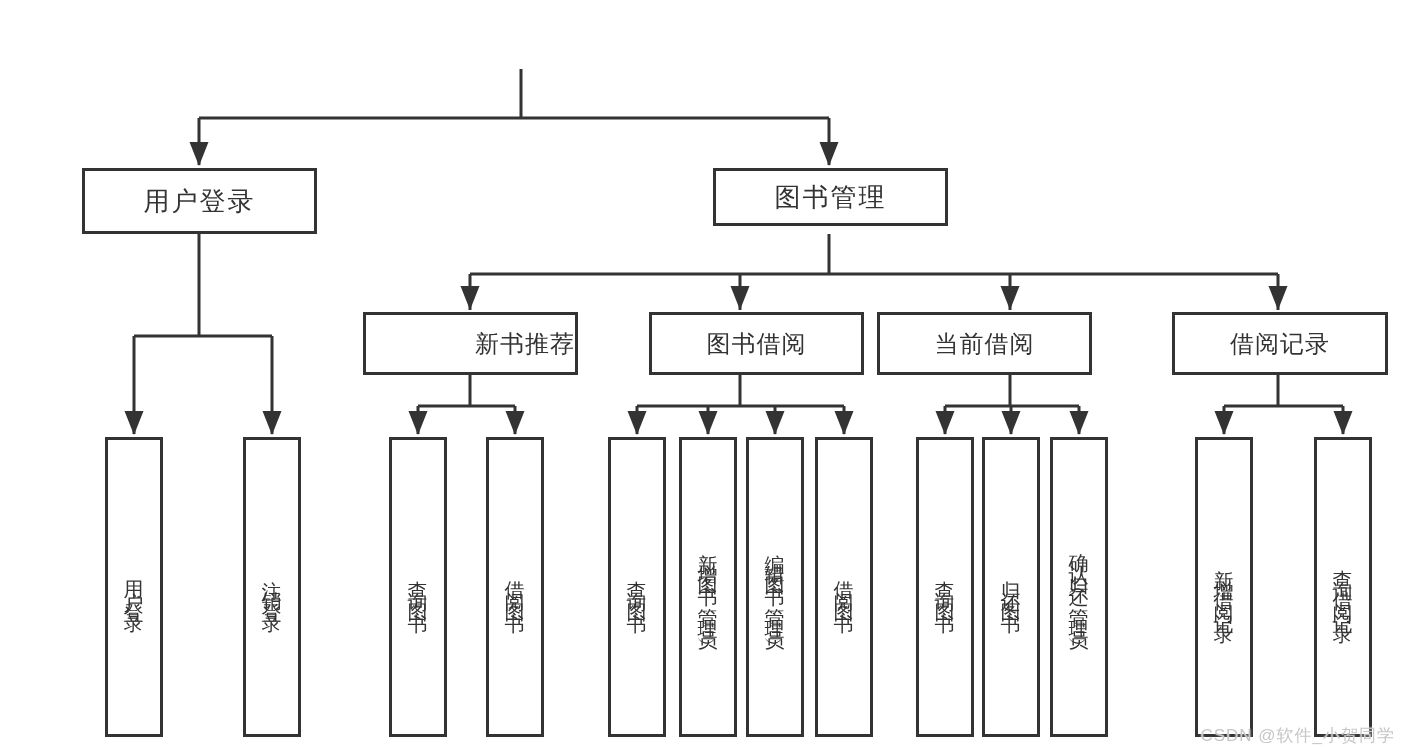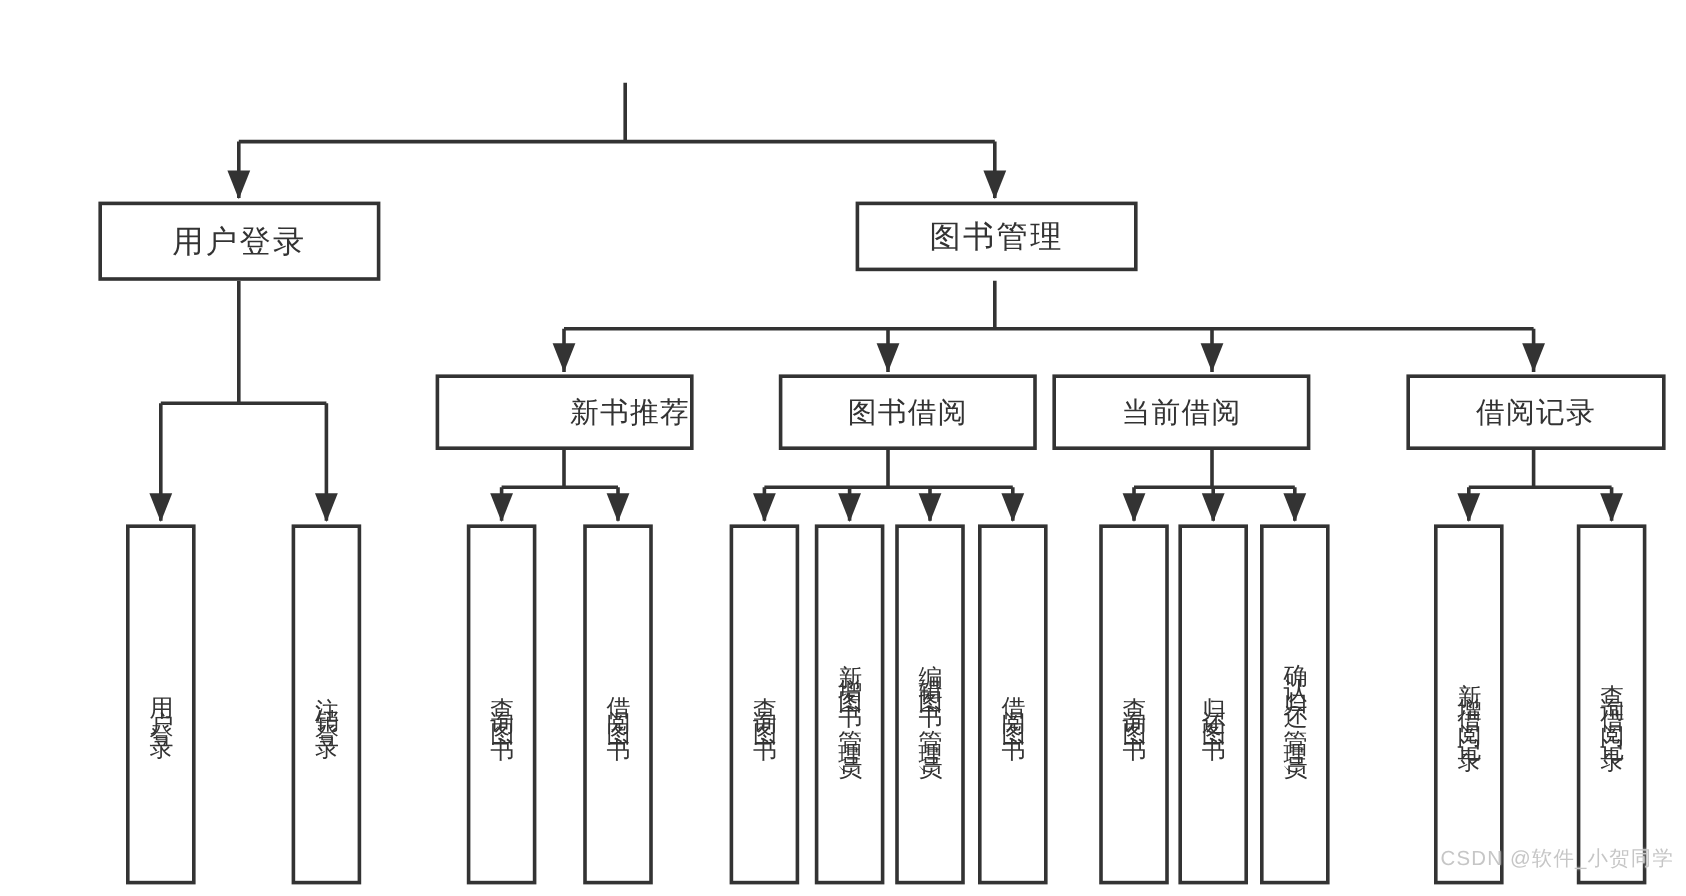--- a/index.html
+++ b/index.html
@@ -52,21 +52,21 @@
   .vbox .vtext{
     writing-mode:vertical-rl;
     text-orientation:mixed;
     letter-spacing:11px;
     line-height:1;
     white-space:nowrap;
   }
   .watermark{
     position:absolute;
     right:10px;
-    bottom:20px;
+    bottom:0;
     font-size:17px;
     letter-spacing:1px;
     color: var(--watermark, #c6c6c6);
     text-shadow:0 0 2px #ffffff;
     pointer-events:none;
   }
 </style>
 </head>
 <body>
 

